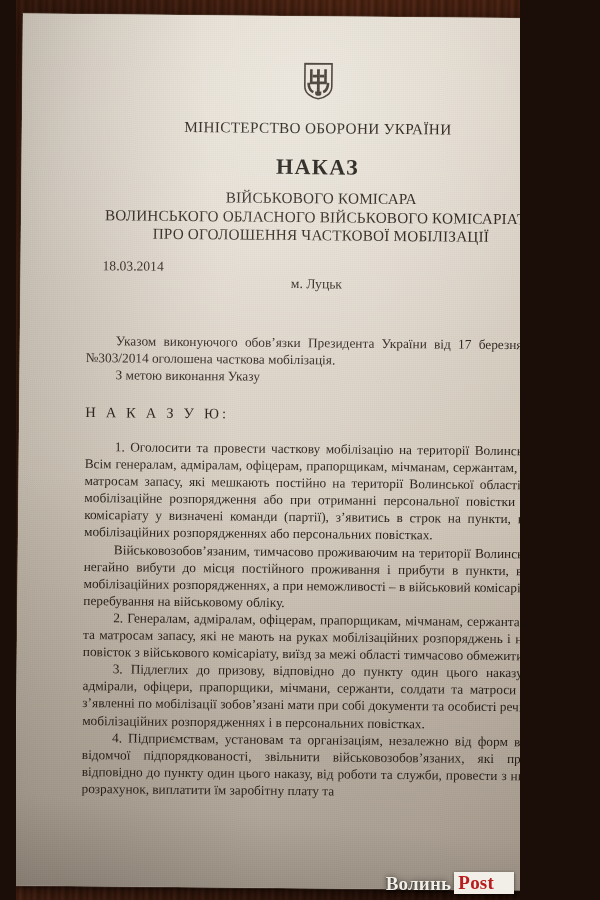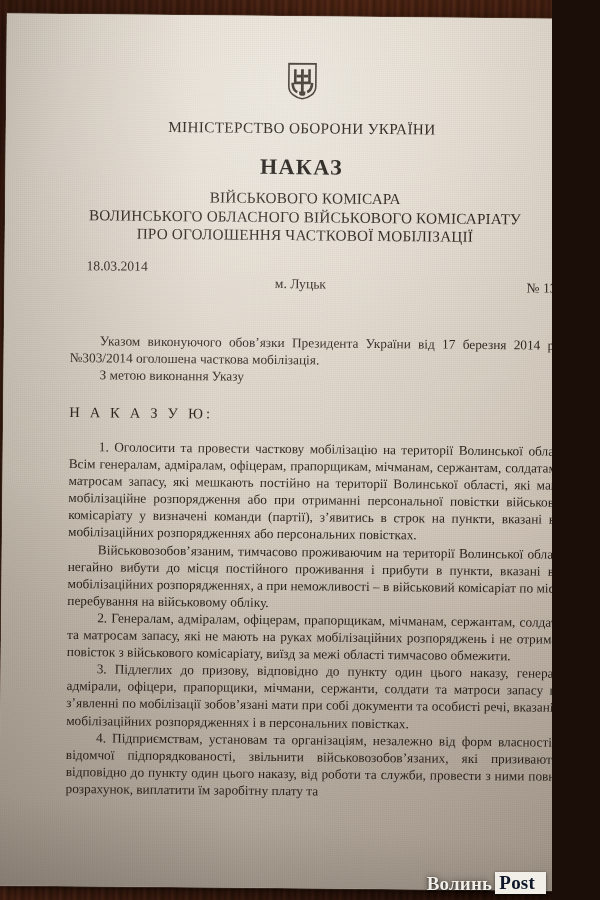--- a/index.html
+++ b/index.html
@@ -2,29 +2,30 @@
 <html><head>
 <meta charset="utf-8">
 <style>
   html, body {
     margin: 0;
     padding: 0;
     background: #1b0e08;
   }
   #shot {
     position: relative;
-    width: 552px;
+    width: 504px;
     height: 900px;
     overflow: hidden;
     background:
       linear-gradient(117deg, rgba(0,0,0,0.40) 0%, rgba(0,0,0,0.10) 35%, rgba(0,0,0,0.32) 70%, rgba(0,0,0,0.55) 100%),
       repeating-linear-gradient(91deg,
         #5a2b18 0px, #4a2113 3px, #61301c 6px, #45200f 10px, #552a17 14px),
       #4a2418;
     font-family: "Liberation Serif", "DejaVu Serif", serif;
+    margin-left: 16px;
   }
 
   
   #paper {
     position: absolute;
     left: 7px;
     top: 14px;
     width: 592px;
     height: 872px;
     transform: rotate(0.55deg);
@@ -182,23 +183,23 @@
     user-select: none;
   }
   #watermark .wm-volyn {
     color: #f2efe9;
     font-weight: bold;
     text-shadow: 0 1px 2px rgba(0,0,0,0.85), 0 0 6px rgba(0,0,0,0.55);
     padding-right: 3px;
   }
   #watermark .wm-post {
     background: #f2efe9;
-    color: #0f172a;
+    color: #b91c1c;
     font-weight: bold;
-    padding: 1px 11px 2px 4px;
+    padding: 1px 20px 2px 4px;
     box-shadow: 0 1px 3px rgba(0,0,0,0.6);
   }
 </style>
 </head>
 <body>
 
 <div id="shot">
 
   <div id="paper">
 

